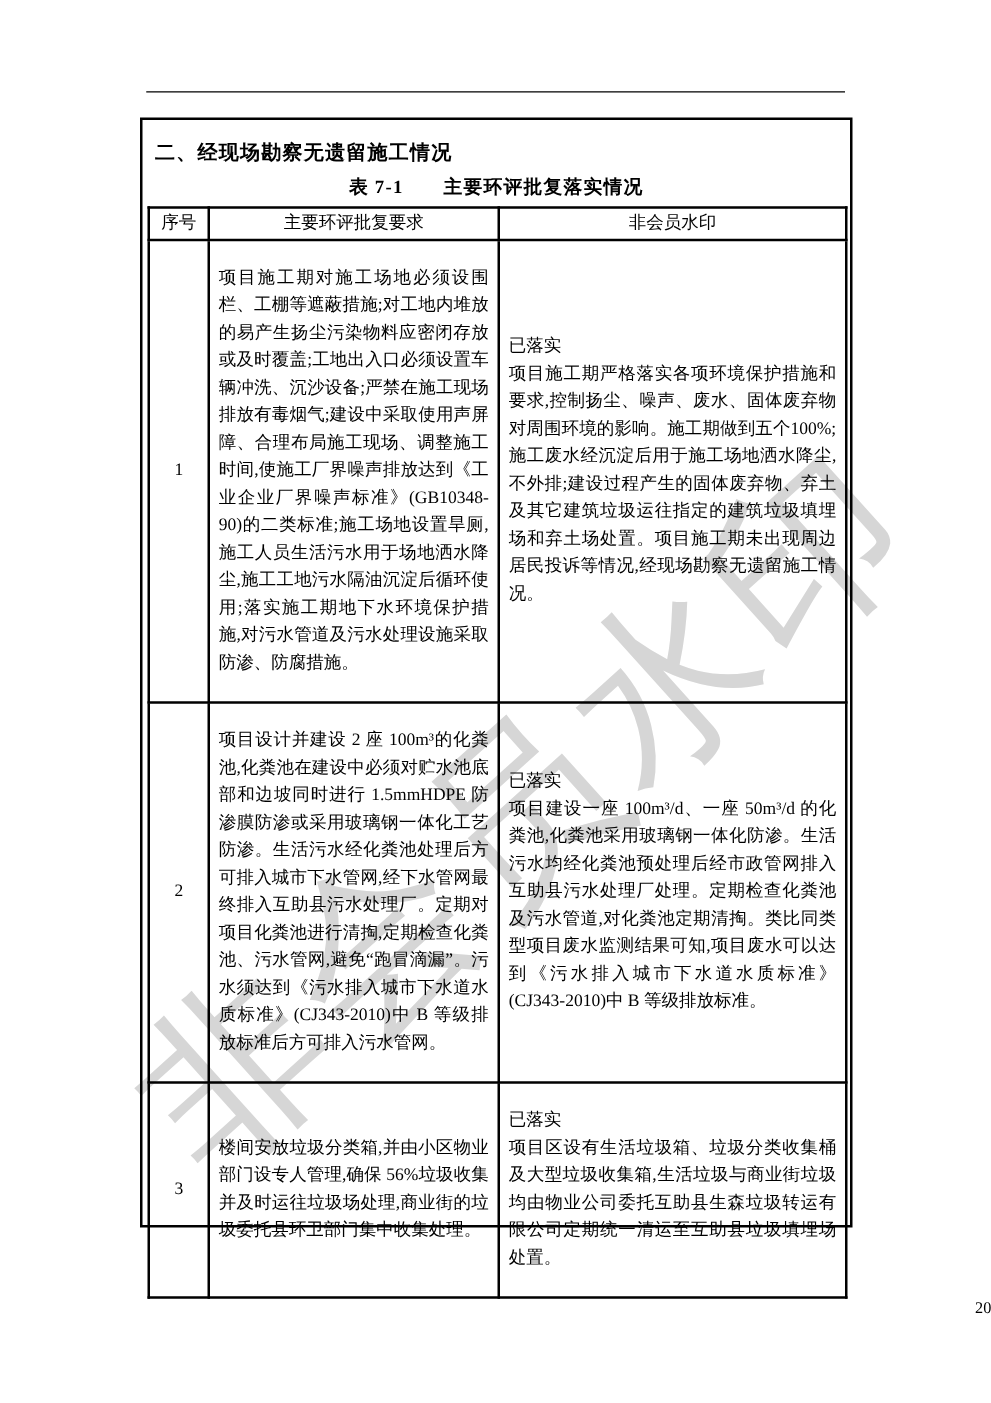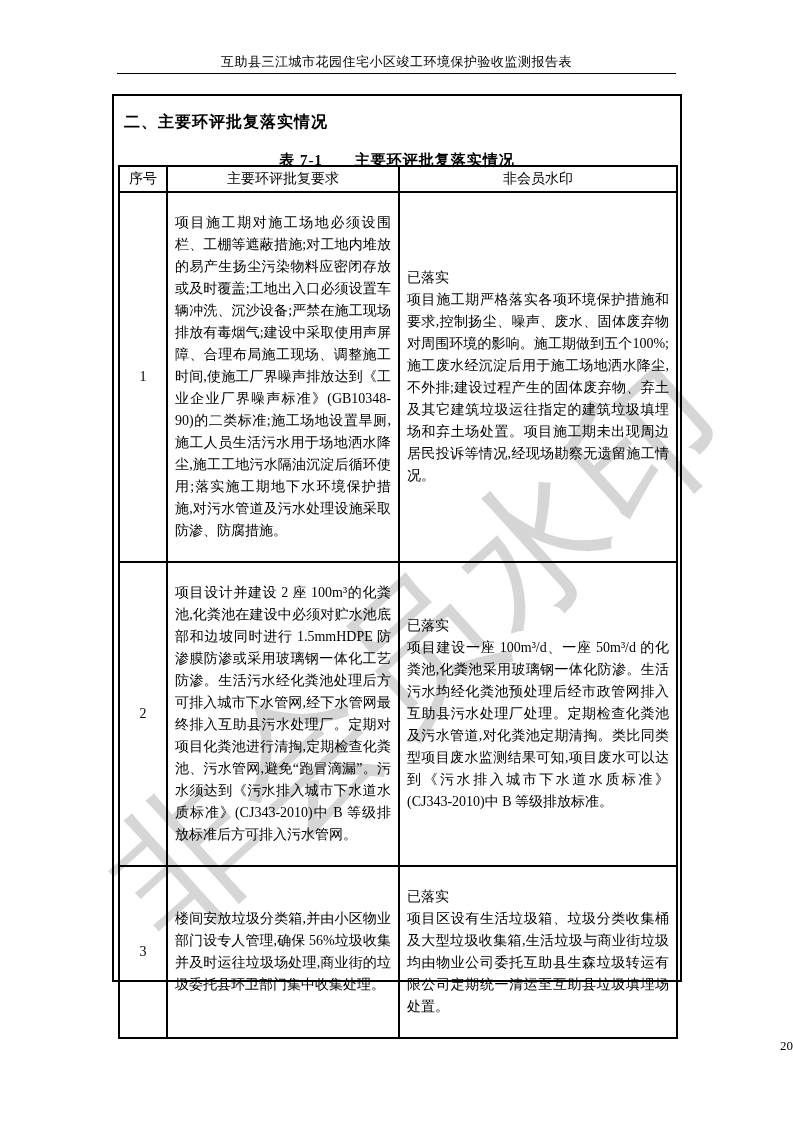--- a/index.html
+++ b/index.html
@@ -55,21 +55,20 @@
     font-size: 16px;
     letter-spacing: 1px;
   }
   .table-caption {
     position: absolute;
     left: 0; top: 44px; width: 100%;
     text-align: center;
     font-weight: bold;
     font-size: 15px;
     letter-spacing: 1px;
-    margin-top: 11px;
   }
   table.eia-table {
     position: absolute;
     left: 4px; top: 69px;
     width: 558px;
     border-collapse: collapse;
     table-layout: fixed;
     background: transparent;
   }
   table.eia-table th, table.eia-table td {
@@ -108,25 +107,24 @@
     font-size: 13px;
   }
 </style>
 </head>
 <body>
 
 <div class="watermark">非会员水印</div>
 
 <div class="content">
 
-  <div class="page-header-title">互助县三江城市花园住宅小区竣工环境保护验收监测报告表</div>
   <div class="header-rule"></div>
 
   <div class="outer-box">
-    <div class="section-title">二、主要环评批复落实情况</div>
+    <div class="section-title">二、经现场勘察无遗留施工情况</div>
     <div class="table-caption">表 7-1　　主要环评批复落实情况</div>
 
     <table class="eia-table">
       <colgroup>
         <col class="c-no">
           <col class="c-req">
           <col class="c-imp">
       </colgroup>
       <thead>
         <tr>

